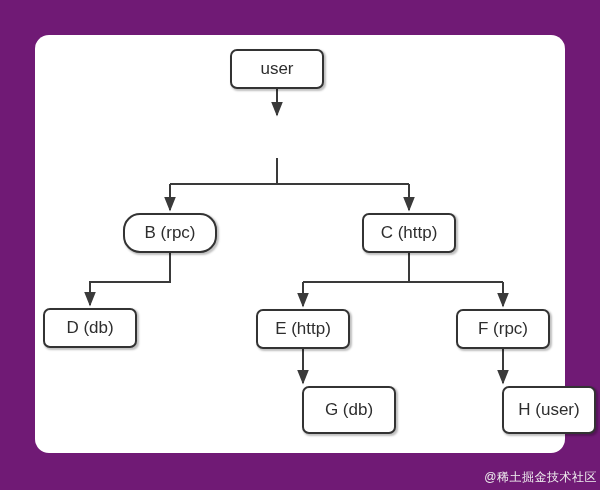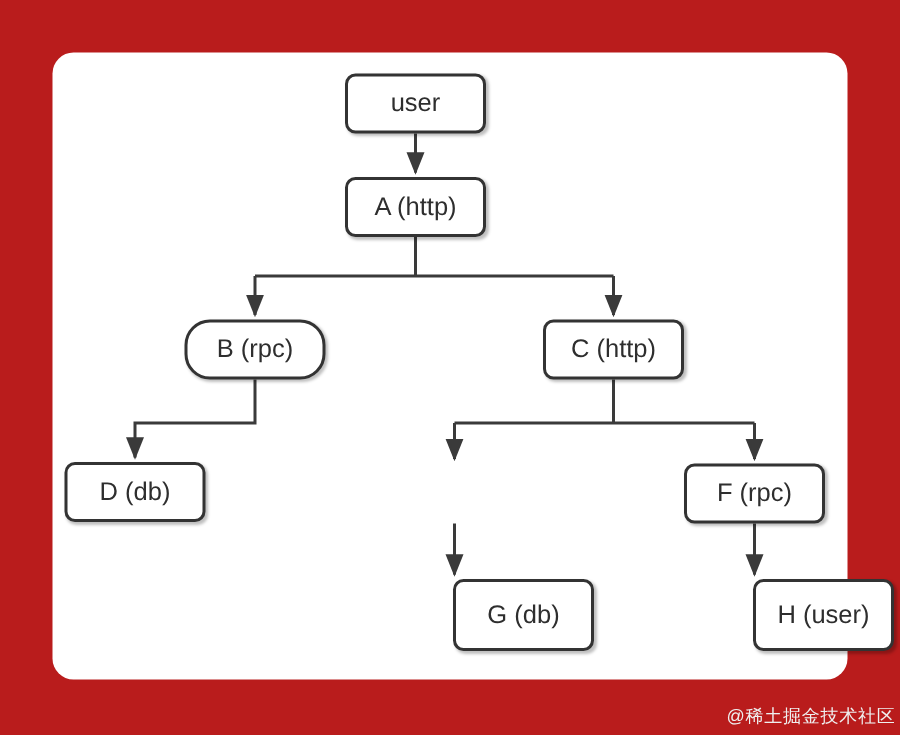--- a/index.html
+++ b/index.html
@@ -8,21 +8,21 @@
     background: #000000;
     width: 600px;
     height: 490px;
     overflow: hidden;
     font-family: "Liberation Sans", "DejaVu Sans", sans-serif;
   }
   .stage {
     position: relative;
     width: 600px;
     height: 490px;
-    background: #b91c1c;
+    background: #701a75;
   }
   .canvas-card {
     position: absolute;
     left: 35px;
     top: 35px;
     width: 530px;
     height: 418px;
     background: #ffffff;
     border-radius: 14px;
   }
@@ -104,23 +104,23 @@
     <path class="edge-line" d="M 303 282 V 306" marker-end="url(#arrowhead)"></path>
 
     <path class="edge-line" d="M 503 282 V 306" marker-end="url(#arrowhead)"></path>
 
     <path class="edge-line" d="M 303 349 V 383" marker-end="url(#arrowhead)"></path>
 
     <path class="edge-line" d="M 503 349 V 383" marker-end="url(#arrowhead)"></path>
   </svg>
 
   <div class="node" id="node-user">user</div>
-  <div class="node" id="node-a">A (http)</div>
   <div class="node" id="node-b">B (rpc)</div>
   <div class="node" id="node-c">C (http)</div>
   <div class="node" id="node-d">D (db)</div>
+  <div class="node" id="node-e">E (http)</div>
   <div class="node" id="node-f">F (rpc)</div>
   <div class="node small" id="node-g">G (db)</div>
   <div class="node small" id="node-h">H (user)</div>
 
   <div class="watermark">@稀土掘金技术社区</div>
 
 </div>
 
 </body></html>

